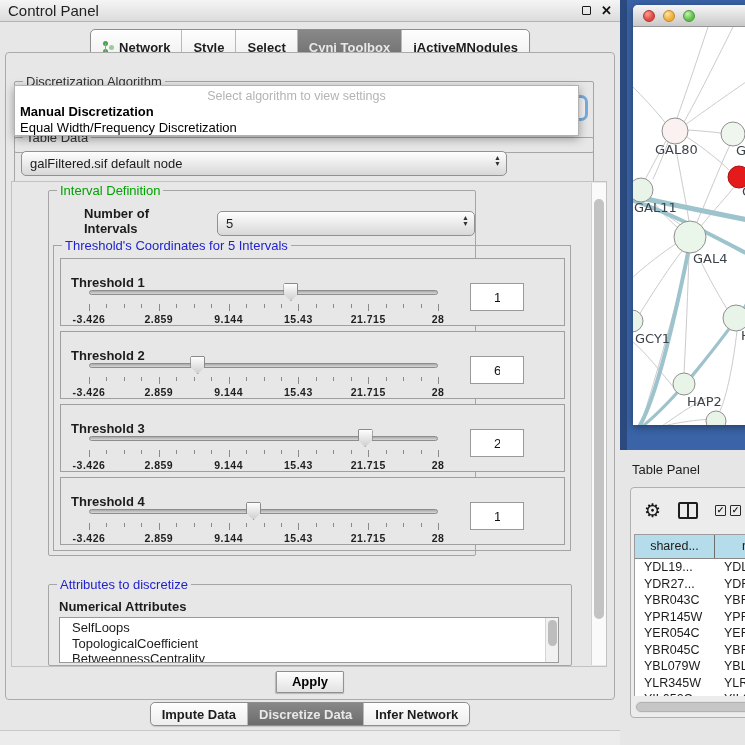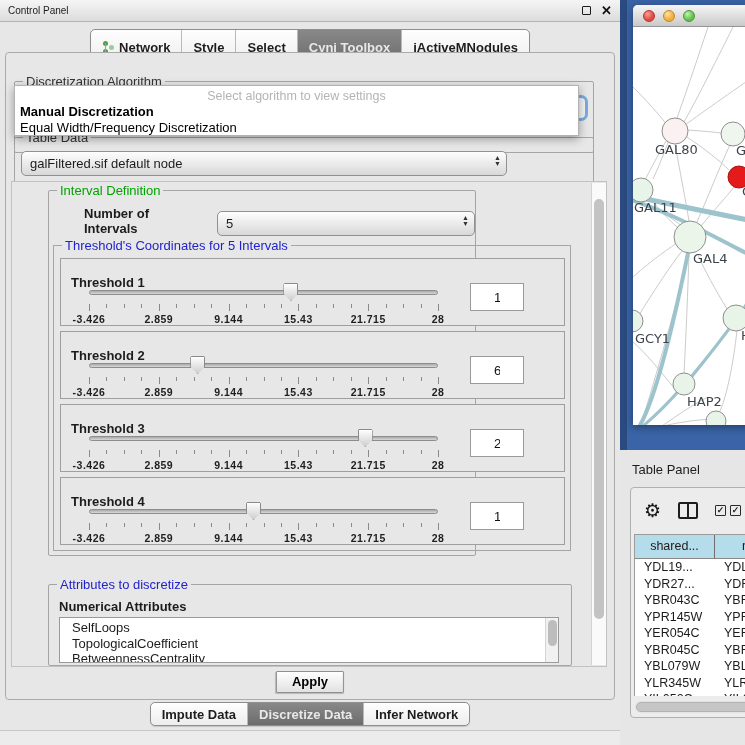--- a/index.html
+++ b/index.html
@@ -3,21 +3,21 @@
 <meta charset="utf-8">
 <style>
   * { box-sizing: border-box; margin: 0; padding: 0; }
   html,body { width:745px; height:745px; overflow:hidden; }
   body { font-family:"Liberation Sans", sans-serif; background:#e7e7e7; position:relative; font-size:13px; color:#1c1c1c; }
 
   
   .control-panel { position:absolute; left:0; top:0; width:620px; height:745px; background:#e7e7e7; }
   .cp-titlebar { height:22px; background:linear-gradient(#f5f5f5,#dcdcdc); border-bottom:1px solid #b3b3b3;
                  display:flex; align-items:center; padding:0 8px; }
-  .cp-title { flex:1; font-size:10px; color:#222; }
+  .cp-title { flex:1; font-size:15px; color:#222; }
   .float-icon { width:9px; height:9px; border:1.5px solid #1a1a1a; border-radius:1px; margin-right:10px; cursor:default; }
   .close-x { font-size:13px; font-weight:bold; color:#111; cursor:default; }
 
   .tab-row { display:flex; justify-content:center; margin-top:7px; height:36px; }
   .seg { display:inline-flex; border:1px solid #8e8e8e; border-radius:5px; overflow:hidden;
          background:linear-gradient(#fefefe,#ededed); box-shadow:0 1px 1px rgba(0,0,0,.15); }
   .seg .tab { display:flex; align-items:center; padding:0 11px; font-size:13px; font-weight:bold; color:#1d1d1d;
               border-left:1px solid #b9b9b9; cursor:default; }
   .seg .tab:first-child { border-left:none; }
   .seg .tab.active { background:linear-gradient(#888,#6c6c6c); color:#e9e9e9; }

